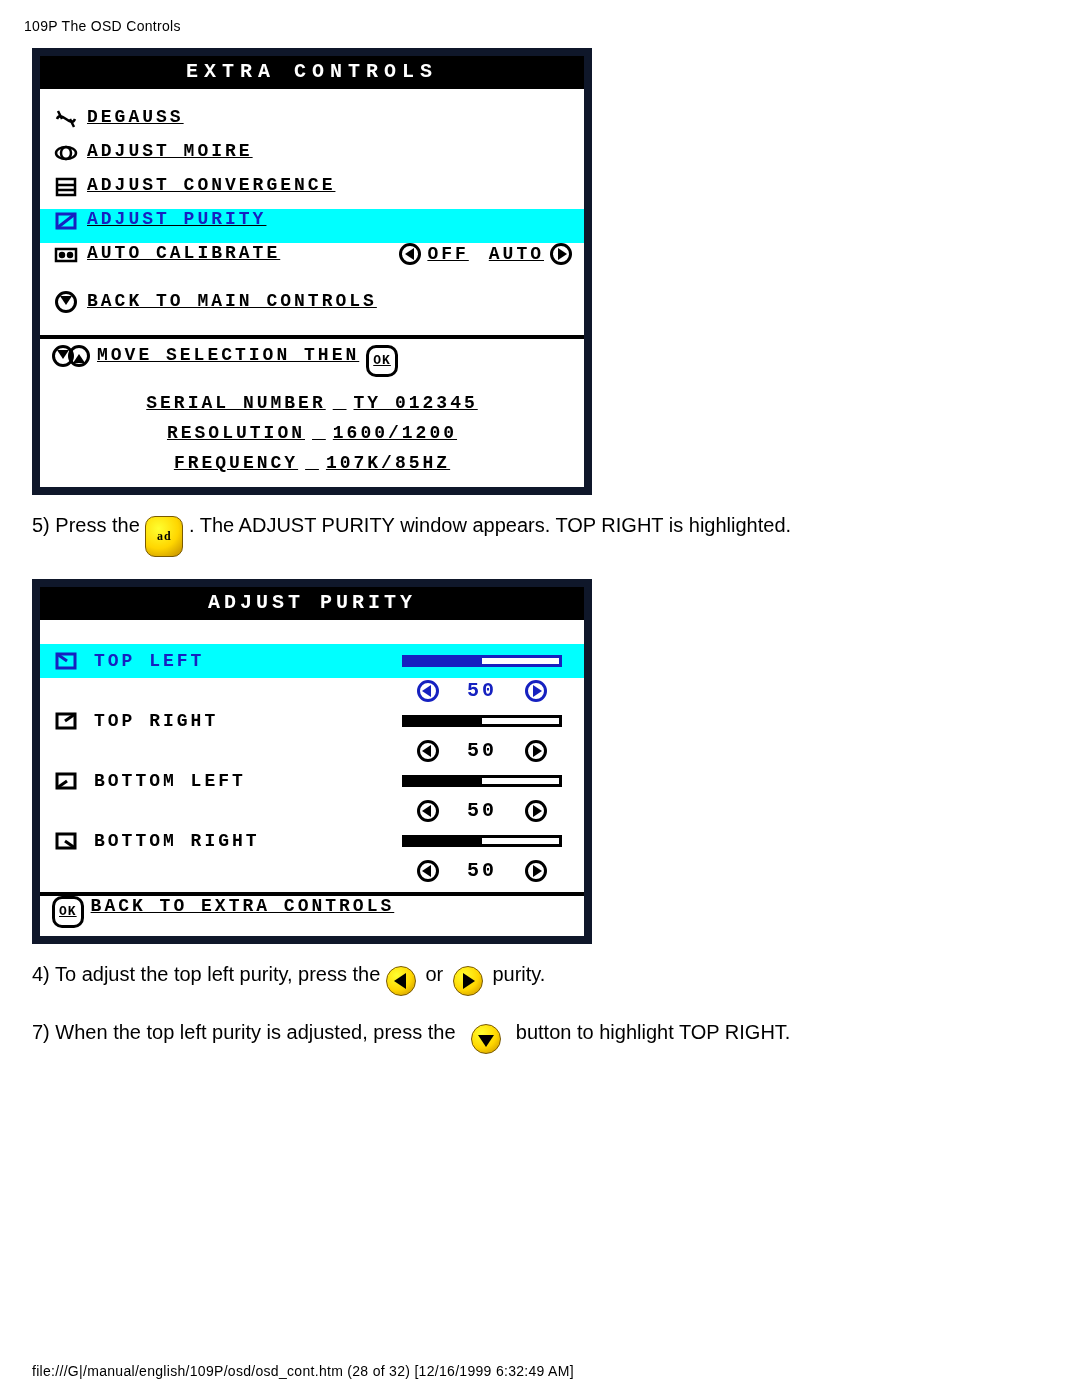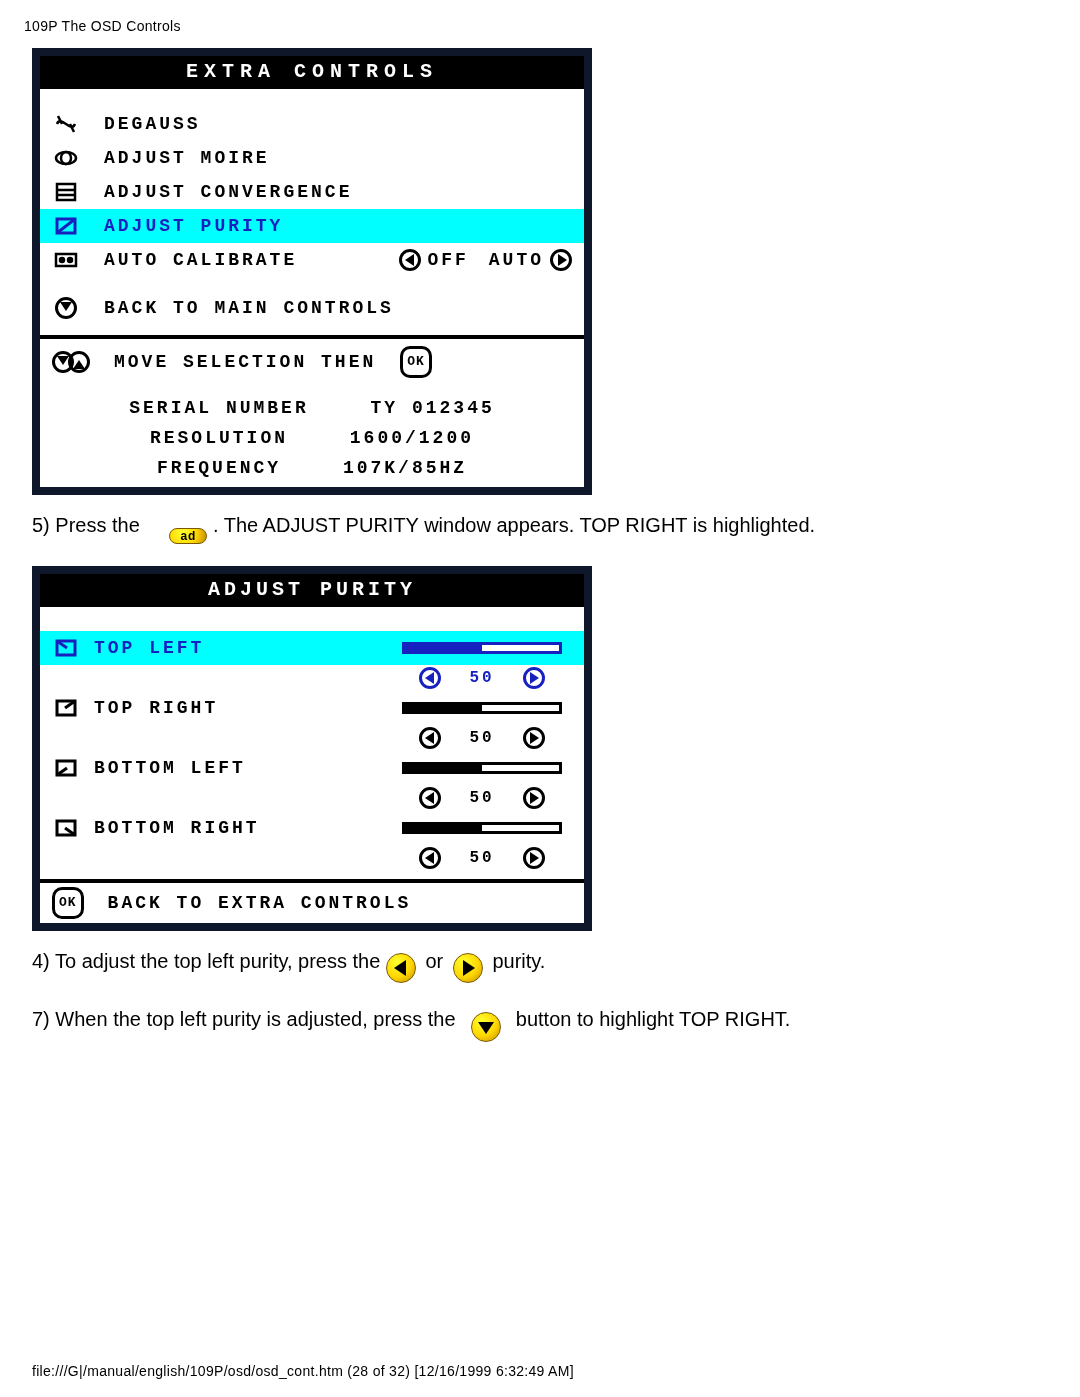--- a/index.html
+++ b/index.html
@@ -33,26 +33,27 @@
     color: #fff;
     text-align: center;
     padding: 4px 0 6px;
     font-size: 20px;
     letter-spacing: 6px;
     text-transform: uppercase;
   }
   .osd .rule { height: 4px; background: #000; }
   .osd .row {
     display: flex;
-    align-items: center;
-    gap: 24px;
+    align-items: flex-start;
+    gap: 7px;
     padding: 0 12px;
     height: 34px;
     font-size: 18px;
     text-transform: uppercase;
+    text-decoration: underline;
   }
   .osd .row.selected { background: #00ffff; }
   .osd .row.info {
     justify-content: center;
     height: 30px;
     font-size: 18px;
     padding: 0 8px;
   }
   .osd .iconcell { width: 28px; display: flex; justify-content: center; }
   .osd .spark { width: 8px; }
@@ -90,21 +91,21 @@
   .roundbtn.blue .tri { border-right-color:#1621c0; border-left-color:#1621c0; }
   .roundbtn.blue.left .tri  { border-right-color:#1621c0; border-left-color: transparent; }
   .roundbtn.blue.right .tri { border-left-color:#1621c0;  border-right-color: transparent; }
 
   
   .barwrap { display:flex; flex-direction:column; align-items:center; gap:2px; width:180px; }
   .bar { width:160px; height:12px; border:3px solid #000; position:relative; background:#fff; }
   .bar.blue { border-color:#1621c0; }
   .bar .fill { position:absolute; left:0; top:0; bottom:0; width:50%; background:#000; }
   .bar.blue .fill { background:#1621c0; }
-  .valrow { display:flex; align-items:center; justify-content:center; gap:28px; font-size:16px; font-family:"Courier New",monospace; font-weight:900; color:#000; height:24px; }
+  .valrow { display:flex; align-items:center; justify-content:center; gap:28px; font-size:20px; font-family:"Courier New",monospace; font-weight:900; color:#000; height:24px; }
   .valrow.blue { color:#1621c0; }
 
   
   .purity .body { padding: 6px 0 0; }
   .purity .prow {
     display:flex; align-items:center; gap:14px;
     padding: 0 12px;
     height: 58px;
   }
   .purity .prow.selected { background:#00ffff; }
@@ -118,24 +119,24 @@
     background: radial-gradient(circle at 35% 30%, #ffff30 0%, #ffd600 55%, #c08a00 100%);
     border:1px solid #7a5a00;
     vertical-align:-8px;
   }
   .ybtn .tri { width:0; height:0; }
   .ybtn.left  .tri { border-top:8px solid transparent; border-bottom:8px solid transparent; border-right:12px solid #000; margin-left:-2px; }
   .ybtn.right .tri { border-top:8px solid transparent; border-bottom:8px solid transparent; border-left: 12px solid #000; margin-left: 2px; }
   .ybtn.down  .tri { border-left:8px solid transparent; border-right:8px solid transparent; border-top:12px solid #000; margin-top:3px; }
   .yok {
     display:inline-flex; align-items:center; justify-content:center;
-    width:38px; height:16px; border-radius:10px;
+    width:38px; height:41px; border-radius:10px;
     background: radial-gradient(circle at 35% 30%, #ffff30 0%, #ffd600 55%, #c08a00 100%);
     border:1px solid #7a5a00; vertical-align:-8px;
-    font-family:Liberation Sans, sans-serif; font-weight:900; font-size:12px; color:#000; letter-spacing:1px;margin-left:24px;
+    font-family:Liberation Serif, serif; font-weight:900; font-size:12px; color:#000; letter-spacing:1px;
   }
 
   .bodytext { font-size:20px; line-height:28px; margin:16px 0 22px; }
   .bodytext .gap { display:inline-block; width:4px; }
 
   .footer {
     position: fixed;
     left: 32px; bottom: 18px;
     font-size: 14px;
     letter-spacing: .3px;

